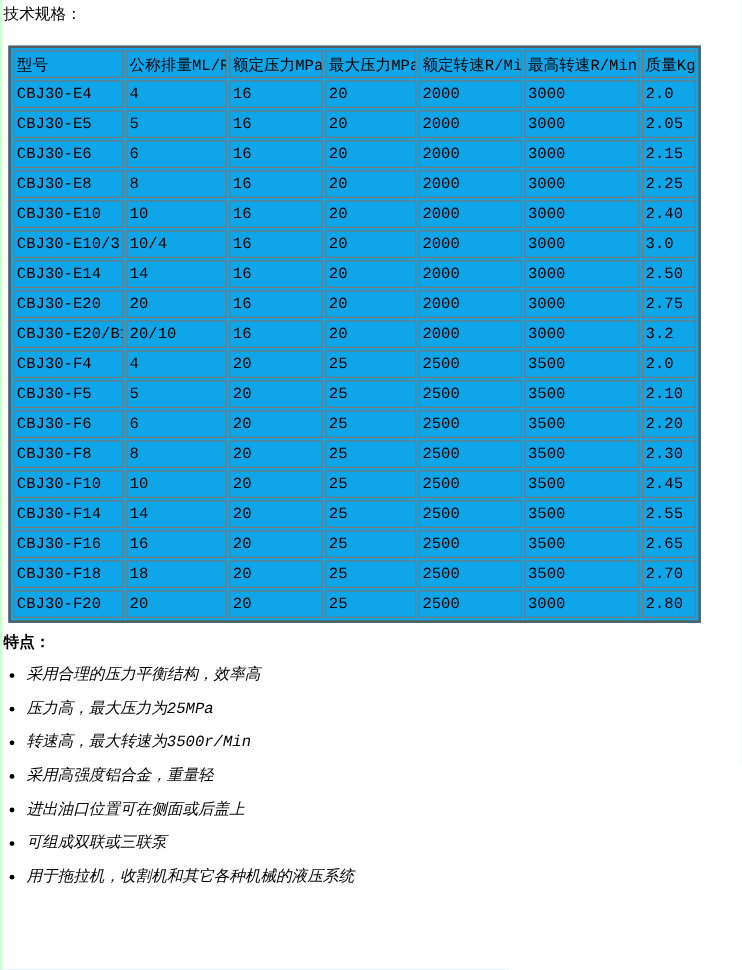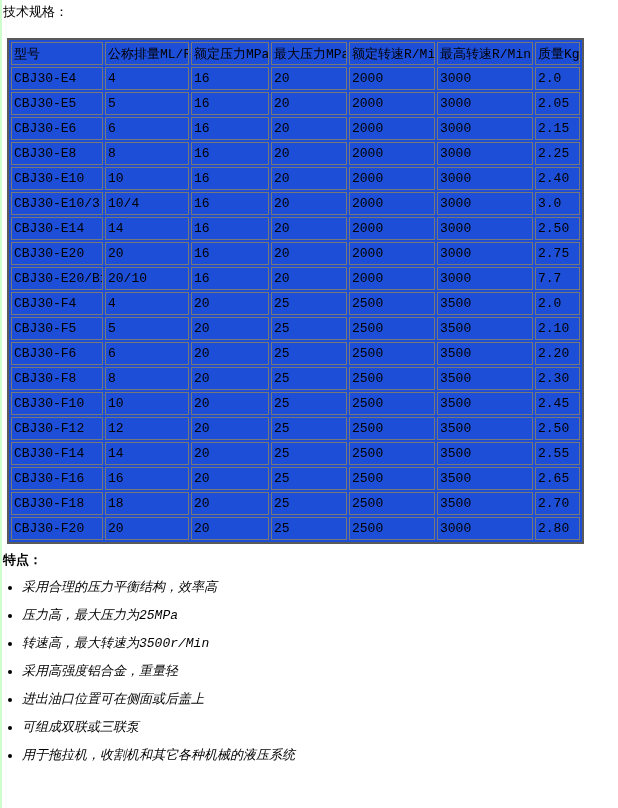--- a/index.html
+++ b/index.html
@@ -39,21 +39,21 @@
     line-height: 14px;
     white-space: nowrap;
   }
   table.spec-table {
     margin: 18px 0 0 4px;
     border-collapse: separate;
     border-spacing: 2px;
     border: 2px solid #5a5a5a;
     table-layout: fixed;
     width: 573px;
-    background: #1d4ed8;
+    background: #0ea5e9;
   }
   table.spec-table td {
     border: 1px solid #787878;
     height: 21px;
     padding: 0 1px 0 2px;
     overflow: hidden;
     white-space: nowrap;
     vertical-align: middle;
     font-size: 13px;
   }
@@ -179,21 +179,21 @@
             <td>3000</td>
             <td>2.75</td>
           </tr>
           <tr>
             <td>CBJ30-E20/B10</td>
             <td>20/10</td>
             <td>16</td>
             <td>20</td>
             <td>2000</td>
             <td>3000</td>
-            <td>7.7</td>
+            <td>3.2</td>
           </tr>
           <tr>
             <td>CBJ30-F4</td>
             <td>4</td>
             <td>20</td>
             <td>25</td>
             <td>2500</td>
             <td>3500</td>
             <td>2.0</td>
           </tr>
@@ -225,29 +225,20 @@
             <td>2.30</td>
           </tr>
           <tr>
             <td>CBJ30-F10</td>
             <td>10</td>
             <td>20</td>
             <td>25</td>
             <td>2500</td>
             <td>3500</td>
             <td>2.45</td>
-          </tr>
-          <tr>
-            <td>CBJ30-F12</td>
-            <td>12</td>
-            <td>20</td>
-            <td>25</td>
-            <td>2500</td>
-            <td>3500</td>
-            <td>2.50</td>
           </tr>
           <tr>
             <td>CBJ30-F14</td>
             <td>14</td>
             <td>20</td>
             <td>25</td>
             <td>2500</td>
             <td>3500</td>
             <td>2.55</td>
           </tr>

